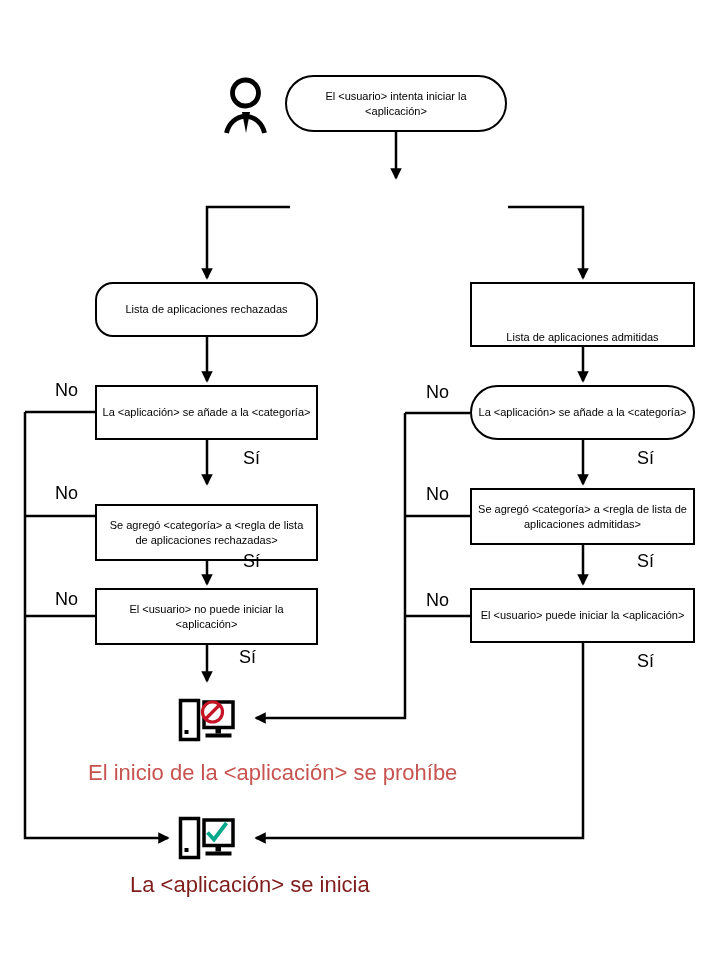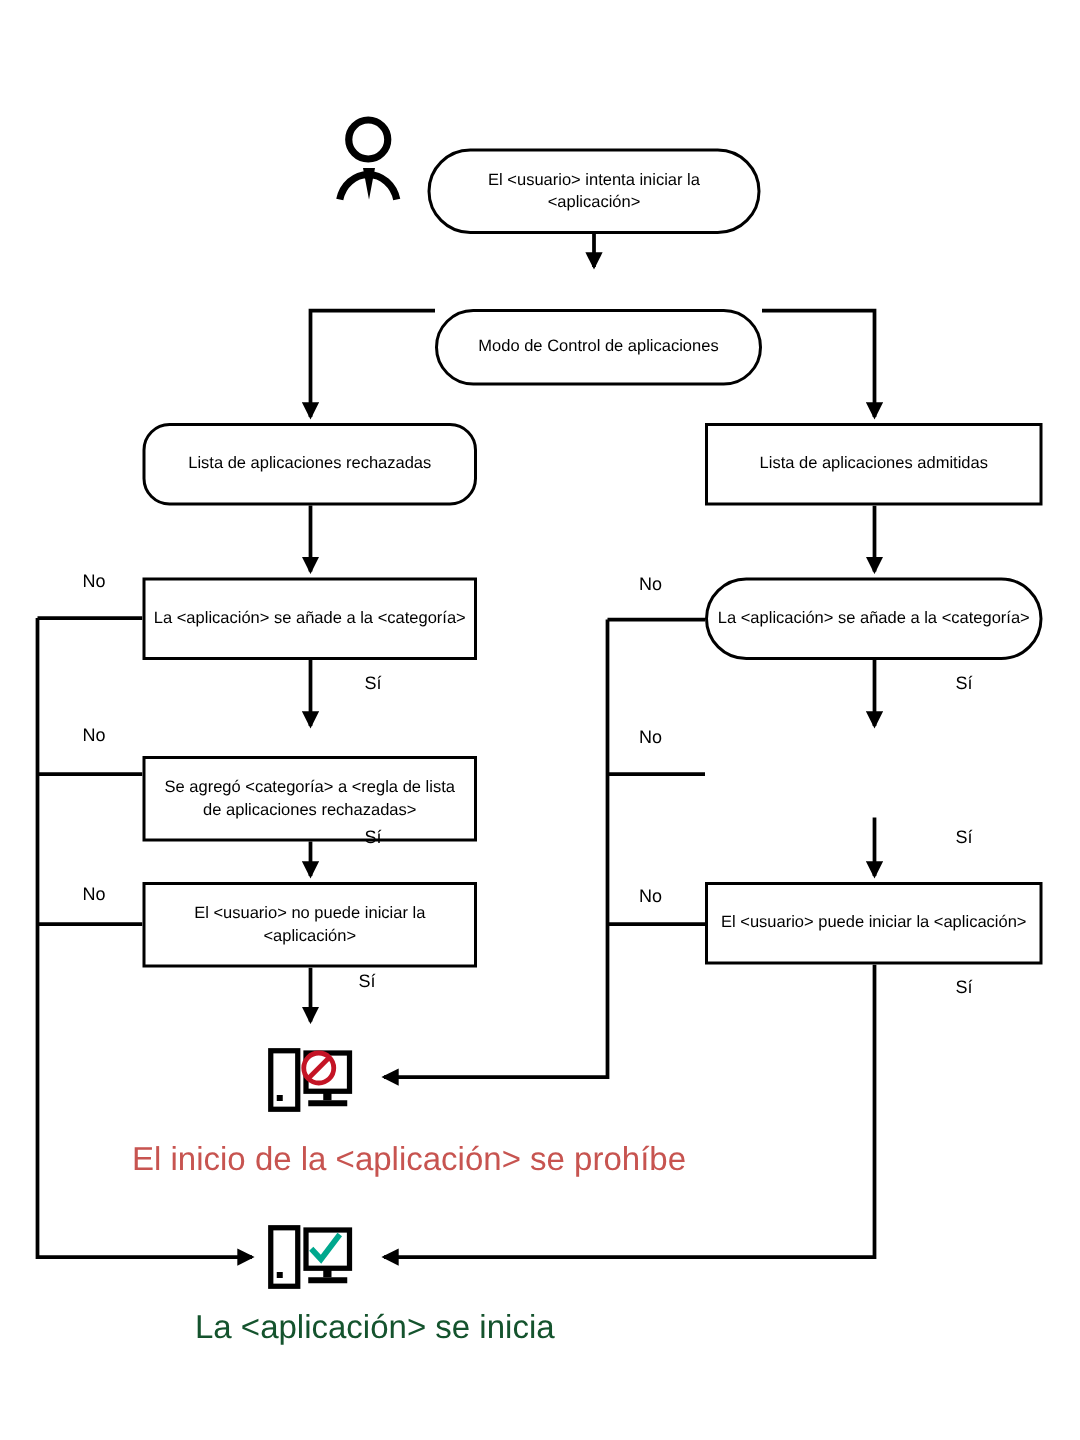--- a/index.html
+++ b/index.html
@@ -6,29 +6,29 @@
   .canvas {
     position:relative; width:720px; height:960px; background:#ffffff;
     font-family:"Liberation Sans", sans-serif; color:#000; overflow:hidden;
   }
   .layer { position:absolute; left:0; top:0; }
   .node {
     position:absolute; box-sizing:border-box; background:#fff;
     border:2.5px solid #000; display:flex; align-items:center; justify-content:center;
     text-align:center; font-size:11px; line-height:1.35; padding:0 6px; z-index:2;
   }
-  .pill { border-radius:40px; padding:0 18px;margin-top:24px; }
+  .pill { border-radius:40px; padding:0 18px; }
   .stadium { border-radius:28px; padding:0 10px; }
   .lbl {
-    position:absolute; font-size:12px; line-height:1.1; color:#000; z-index:3;
+    position:absolute; font-size:18px; line-height:1.1; color:#000; z-index:3;
     background:transparent; white-space:nowrap;
   }
   .outcome { position:absolute; font-size:22px; white-space:nowrap; z-index:3; }
   .outcome.blocked { color:#C75450; }
-  .outcome.started { color:#14532d; }
+  .outcome.started { color:#7f1d1d; }
 </style>
 </head>
 <body>
 
 <div class="canvas">
 
   <svg class="layer" width="720" height="960" viewBox="0 0 720 960">
     <defs>
       <marker id="ah" viewBox="0 0 10 10" refX="8.5" refY="5" markerWidth="4.6" markerHeight="4.6" orient="auto-start-reverse">
         <path d="M0,0 L10,5 L0,10 Z" fill="#000"></path>
@@ -80,44 +80,44 @@
       <rect x="215.5" y="845.5" width="5.5" height="6" fill="#000"></rect>
       <rect x="205.5" y="851.5" width="26" height="4" fill="#000"></rect>
       <polyline points="207.5,832.5 214,839.5 226.5,823" fill="none" stroke-width="3.8" stroke="#00A88E"></polyline>
     </g>
   </svg>
 
   <div class="node pill" style="left:285px;top:75px;width:222px;height:57px;">
     <span>El &lt;usuario&gt; intenta iniciar la &lt;aplicación&gt;</span>
   </div>
 
-  <div class="node pill" style="left:290px;top:182px;width:218px;height:51px;">
-    <span>Modo de Control de aplicaciones</span>
-  </div>
 
   <div class="node" style="left:95px;top:282px;width:223px;height:55px;border-radius:18px;">
     <span>Lista de aplicaciones rechazadas</span>
   </div>
 
-  <div class="node" style="left:470px;top:282px;width:225px;height:55px;">
+  <div class="node" style="left:470px;top:282px;width:225px;height:65px;align-items:flex-end;">
     <span>Lista de aplicaciones admitidas</span>
   </div>
 
   <div class="node" style="left:95px;top:385px;width:223px;height:55px;padding:0 2px;">
     <span>La &lt;aplicación&gt; se añade a la &lt;categoría&gt;</span>
   </div>
 
   <div class="node stadium" style="left:470px;top:385px;width:225px;height:55px;padding:0 4px;">
     <span>La &lt;aplicación&gt; se añade a la &lt;categoría&gt;</span>
   </div>
 
   <div class="node" style="left:95px;top:488px;width:223px;height:57px;margin-top:16px;">
     <span>Se agregó &lt;categoría&gt; a &lt;regla de lista de aplicaciones rechazadas&gt;</span>
   </div>
 
+  <div class="node" style="left:470px;top:488px;width:225px;height:57px;">
+    <span>Se agregó &lt;categoría&gt; a &lt;regla de lista de aplicaciones admitidas&gt;</span>
+  </div>
 
   <div class="node" style="left:470px;top:588px;width:225px;height:55px;">
     <span>El &lt;usuario&gt; puede iniciar la &lt;aplicación&gt;</span>
   </div>
 
   <div class="node" style="left:95px;top:588px;width:223px;height:57px;">
     <span>El &lt;usuario&gt; no puede iniciar la &lt;aplicación&gt;</span>
   </div>
 
   <div class="lbl" style="left:55px;top:381px;">No</div>

